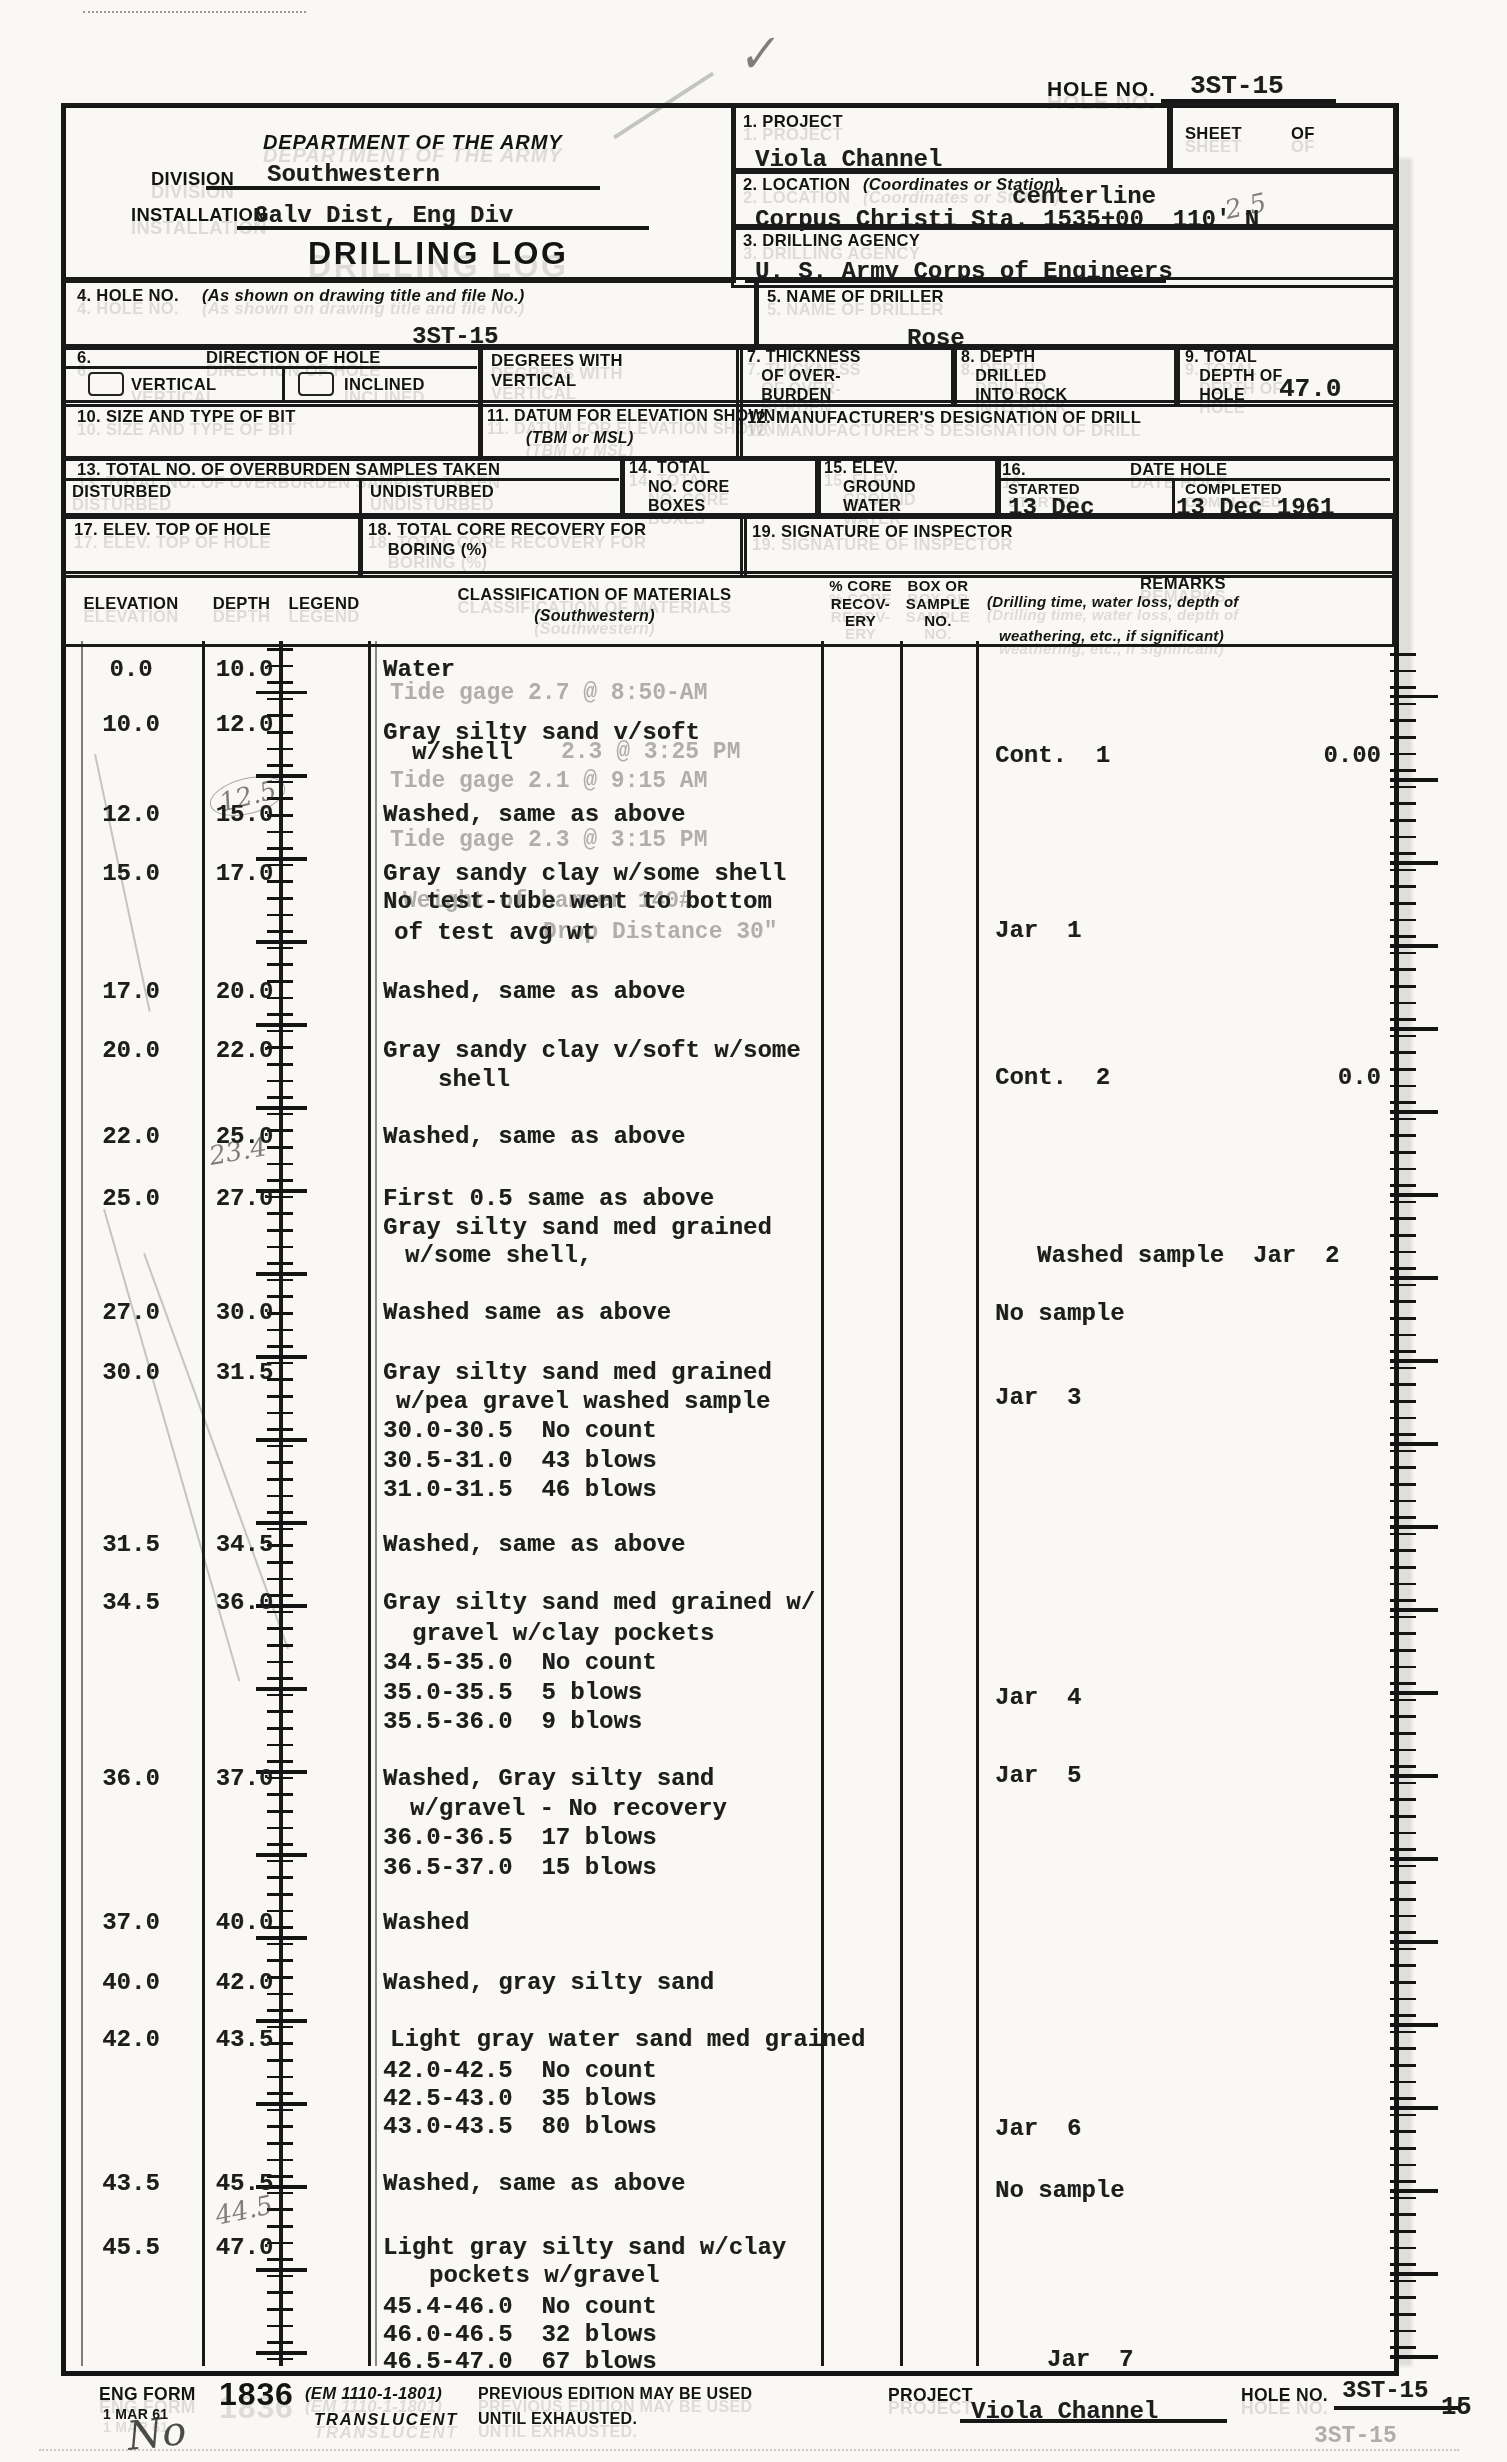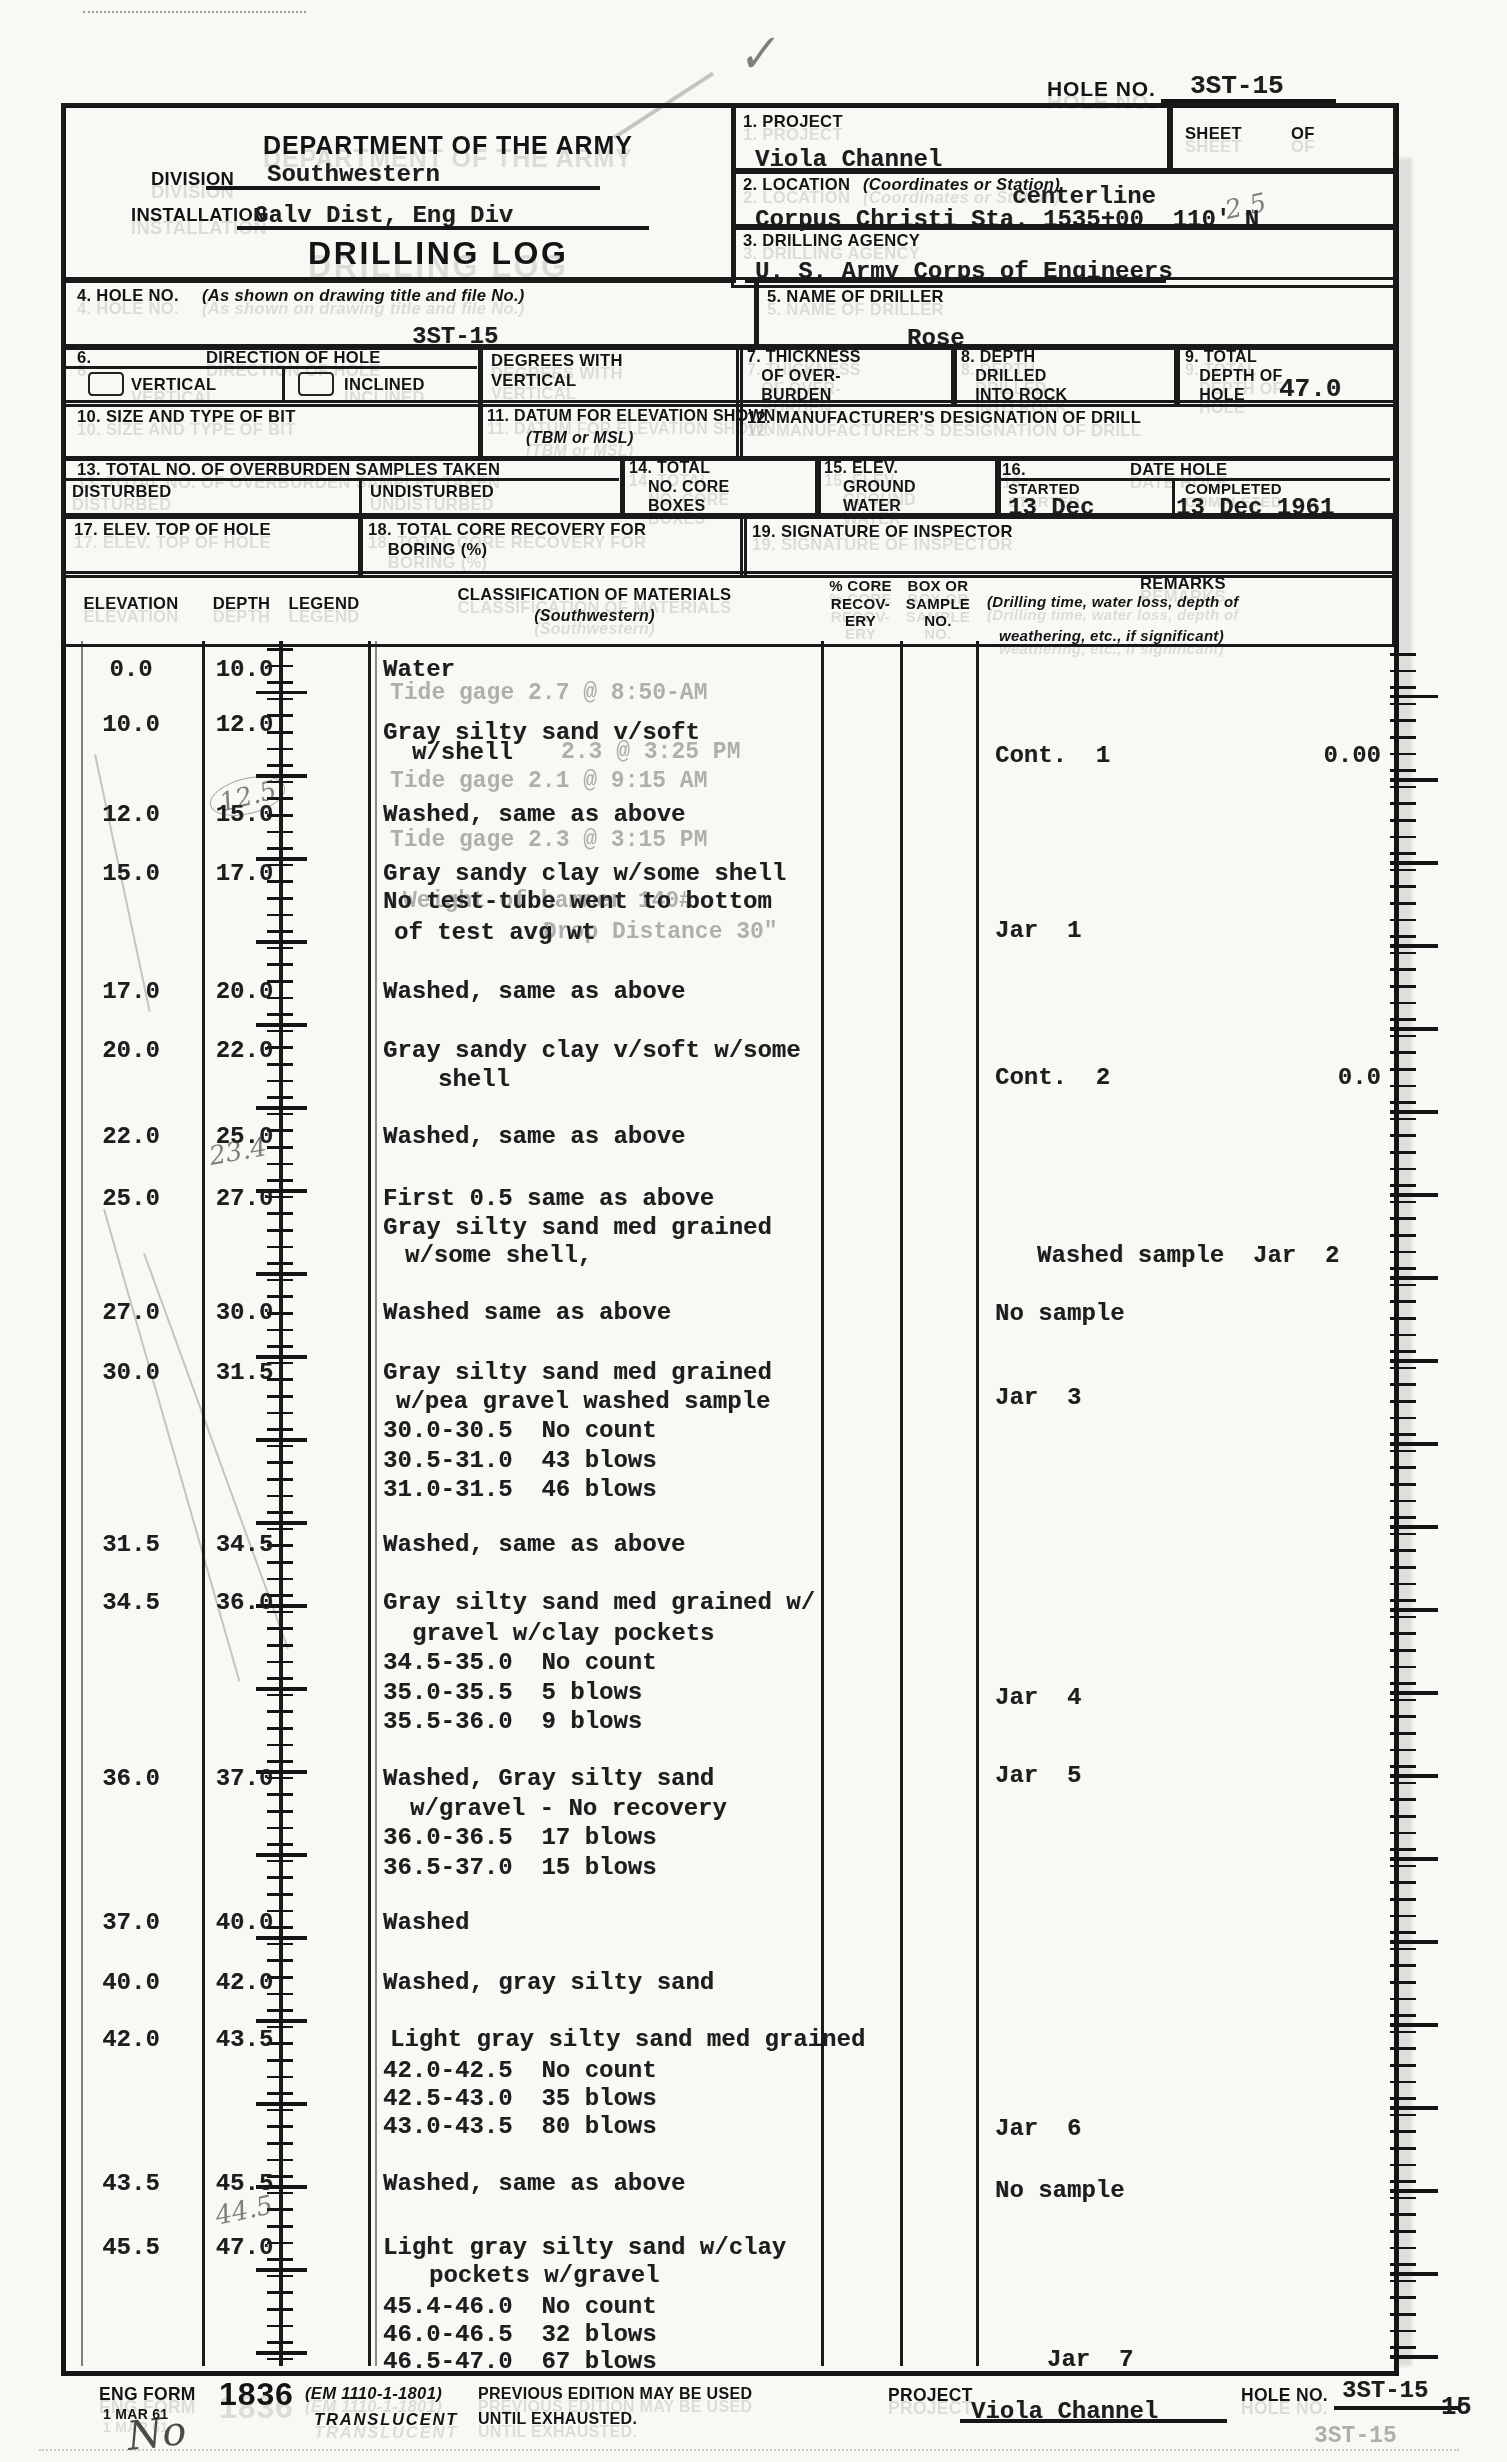--- a/index.html
+++ b/index.html
@@ -42,21 +42,21 @@
   <div class="hw" style="left:736px;top:26px;font-size:49px;transform:rotate(-8deg);">✓</div>
   <div class="hw" style="left:1225px;top:191px;transform:rotate(-12deg);">2.5</div>
 
   <div class="lbl big" style="left:1047px;top:77px;">HOLE NO.</div>
   <div class="t" style="left:1190px;top:72px;font-size:26px;">3ST-15</div>
   <div class="fl" style="left:1161px;top:99px;width:175px;"></div>
 
   <div class="abs" style="left:61px;top:103px;width:1328px;height:2263px;border:5.3px solid #151515;"></div>
 
   <div class="cell" style="left:61px;top:103px;width:669px;height:174px;"></div>
-  <div class="lbl" style="left:263px;top:131px;font-size:25px;letter-spacing:0.9px;">DEPARTMENT OF THE ARMY</div>
+  <div class="lbl" style="left:263px;top:131px;font-size:20px;letter-spacing:0.9px;font-style:italic;">DEPARTMENT OF THE ARMY</div>
   <div class="lbl" style="left:151px;top:168px;font-size:18.4px;">DIVISION</div>
   <div class="t" style="left:267px;top:162px;">Southwestern</div>
   <div class="fl" style="left:206px;top:186px;width:394px;"></div>
   <div class="lbl" style="left:131px;top:204px;font-size:18.4px;">INSTALLATION</div>
   <div class="t" style="left:254px;top:203px;">Galv Dist, Eng Div</div>
   <div class="fl" style="left:237px;top:226px;width:412px;"></div>
   <div class="lbl" style="left:308px;top:235px;font-size:32px;letter-spacing:2.6px;">DRILLING LOG</div>
 
   <div class="cell" style="left:731px;top:103px;width:436px;height:65px;"></div>
   <div class="lbl" style="left:743px;top:112px;">1. PROJECT</div>
@@ -248,21 +248,21 @@
   <div class="t" style="left:412px;top:1621px;">gravel w/clay pockets</div>
   <div class="t" style="left:383px;top:1650px;">34.5-35.0  No count</div>
   <div class="t" style="left:383px;top:1680px;">35.0-35.5  5 blows</div>
   <div class="t" style="left:383px;top:1709px;">35.5-36.0  9 blows</div>
   <div class="t" style="left:383px;top:1766px;">Washed, Gray silty sand</div>
   <div class="t" style="left:410px;top:1796px;">w/gravel - No recovery</div>
   <div class="t" style="left:383px;top:1825px;">36.0-36.5  17 blows</div>
   <div class="t" style="left:383px;top:1855px;">36.5-37.0  15 blows</div>
   <div class="t" style="left:383px;top:1910px;">Washed</div>
   <div class="t" style="left:383px;top:1970px;">Washed, gray silty sand</div>
-  <div class="t" style="left:390px;top:2027px;">Light gray silty sand med grained</div>
+  <div class="t" style="left:390px;top:2027px;">Light gray water sand med grained</div>
   <div class="t" style="left:383px;top:2058px;">42.0-42.5  No count</div>
   <div class="t" style="left:383px;top:2086px;">42.5-43.0  35 blows</div>
   <div class="t" style="left:383px;top:2114px;">43.0-43.5  80 blows</div>
   <div class="t" style="left:383px;top:2171px;">Washed, same as above</div>
   <div class="t" style="left:383px;top:2235px;">Light gray silty sand w/clay</div>
   <div class="t" style="left:429px;top:2263px;">pockets w/gravel</div>
   <div class="t" style="left:383px;top:2294px;">45.4-46.0  No count</div>
   <div class="t" style="left:383px;top:2322px;">46.0-46.5  32 blows</div>
   <div class="t" style="left:383px;top:2349px;">46.5-47.0  67 blows</div>
 

